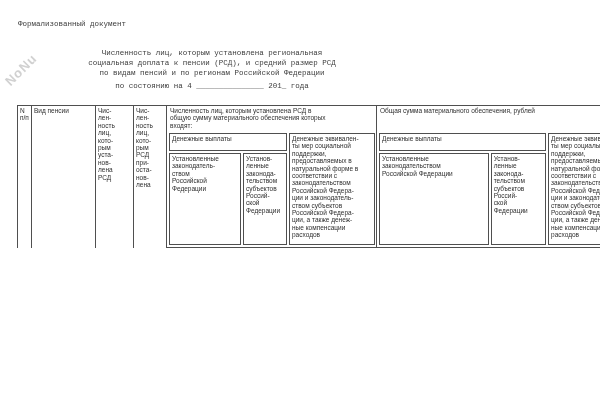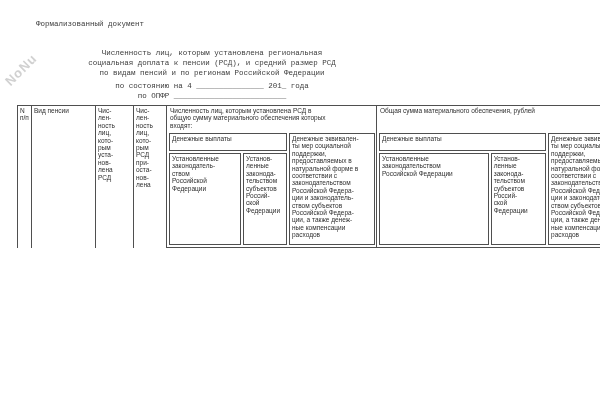--- a/index.html
+++ b/index.html
@@ -2,21 +2,21 @@
 <html><head>
 <meta charset="utf-8">
 <style>
   html,body{margin:0;padding:0;background:#888;}
   #page{
     position:relative;width:600px;height:420px;background:#ffffff;
     overflow:hidden;font-family:"Liberation Sans",sans-serif;color:#2e2e2e;
   }
   
   .mono{font-family:"Liberation Mono","DejaVu Sans Mono",monospace;color:#3c3c3c;}
-  #meta-block{position:absolute;left:36px;top:11px;font-size:7.5px;line-height:9px;white-space:pre-line;}
+  #meta-block{position:absolute;left:18px;top:11px;font-size:7.5px;line-height:9px;white-space:pre-line;}
   #title-block{position:absolute;left:12px;top:48px;width:400px;text-align:center;font-size:7.5px;line-height:10px;}
   #date-line{position:absolute;left:12px;top:82px;width:400px;text-align:center;font-size:7.5px;}
   #opfr-line{position:absolute;left:12px;top:92px;width:400px;text-align:center;font-size:7.5px;}
   
   #watermark{
     position:absolute;left:2px;top:78px;font-size:13px;letter-spacing:1px;
     color:#c9c9c9;opacity:.85;transform:rotate(-45deg);transform-origin:0 0;
     font-family:"Liberation Sans",sans-serif;font-weight:bold;
   }
   
@@ -48,21 +48,20 @@
 
   <div id="meta-block" class="mono">
     <div>Формализованный документ</div>
   </div>
 
   <div id="title-block" class="mono pre">Численность лиц, которым установлена региональная
 социальная доплата к пенсии (РСД), и средний размер РСД
 по видам пенсий и по регионам Российской Федерации</div>
 
   <div id="date-line" class="mono">по состоянию на 4 _______________ 201_ года</div>
-  <div id="opfr-line" class="mono">по ОПФР _________________________</div>
 
   <div id="table-clip">
     <table id="main-table">
       <colgroup>
         <col style="width:14px">
           <col style="width:64px">
           <col style="width:38px">
           <col style="width:33px">
         <col style="width:210px">
           <col style="width:288px">

